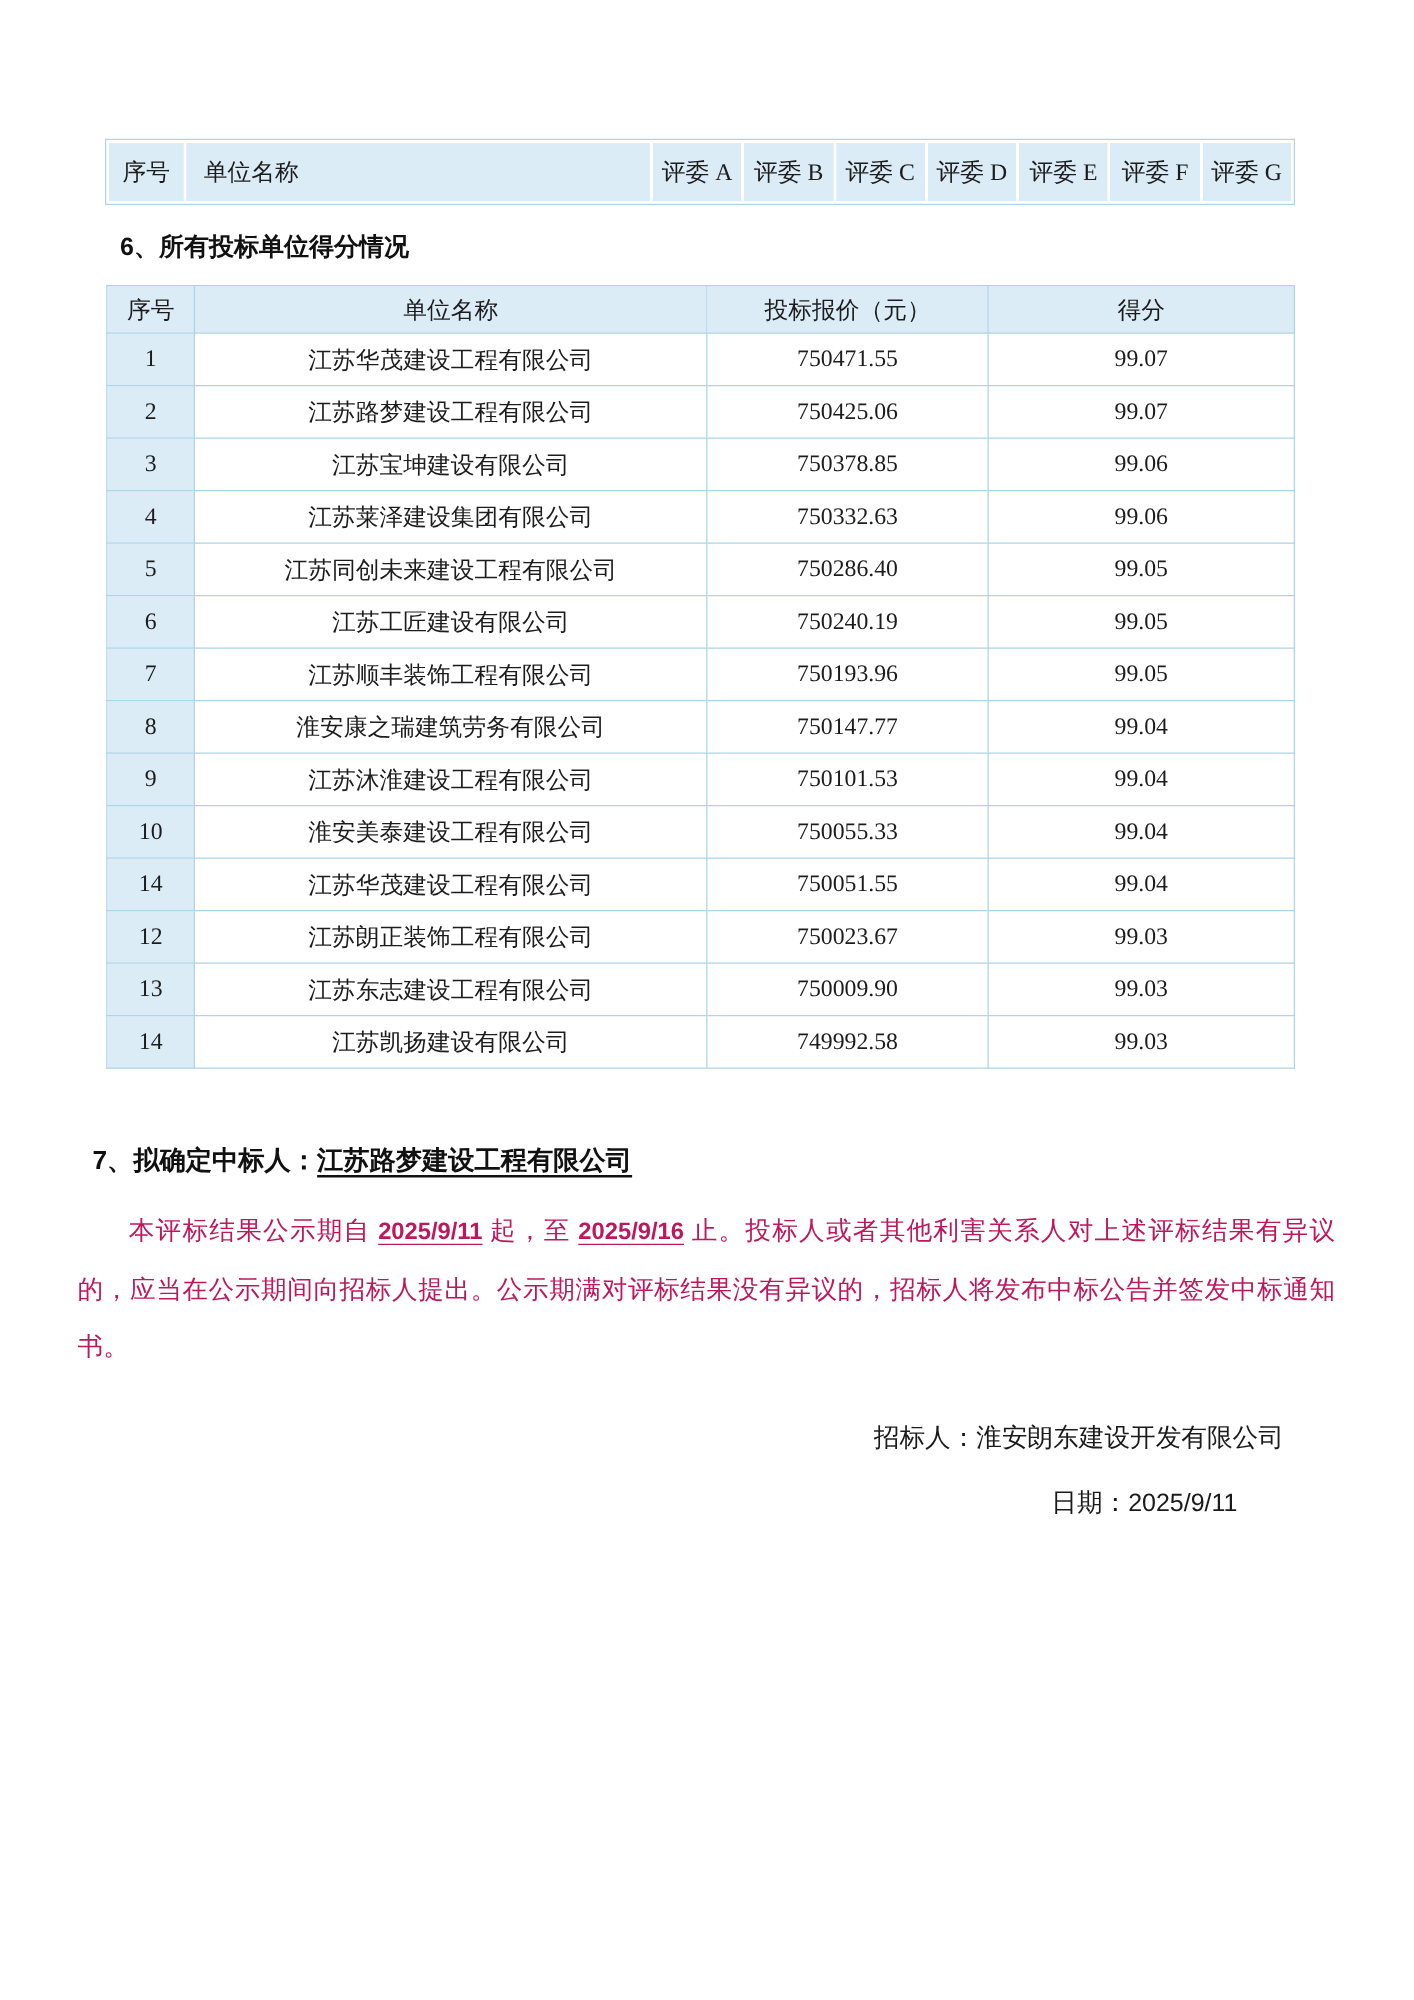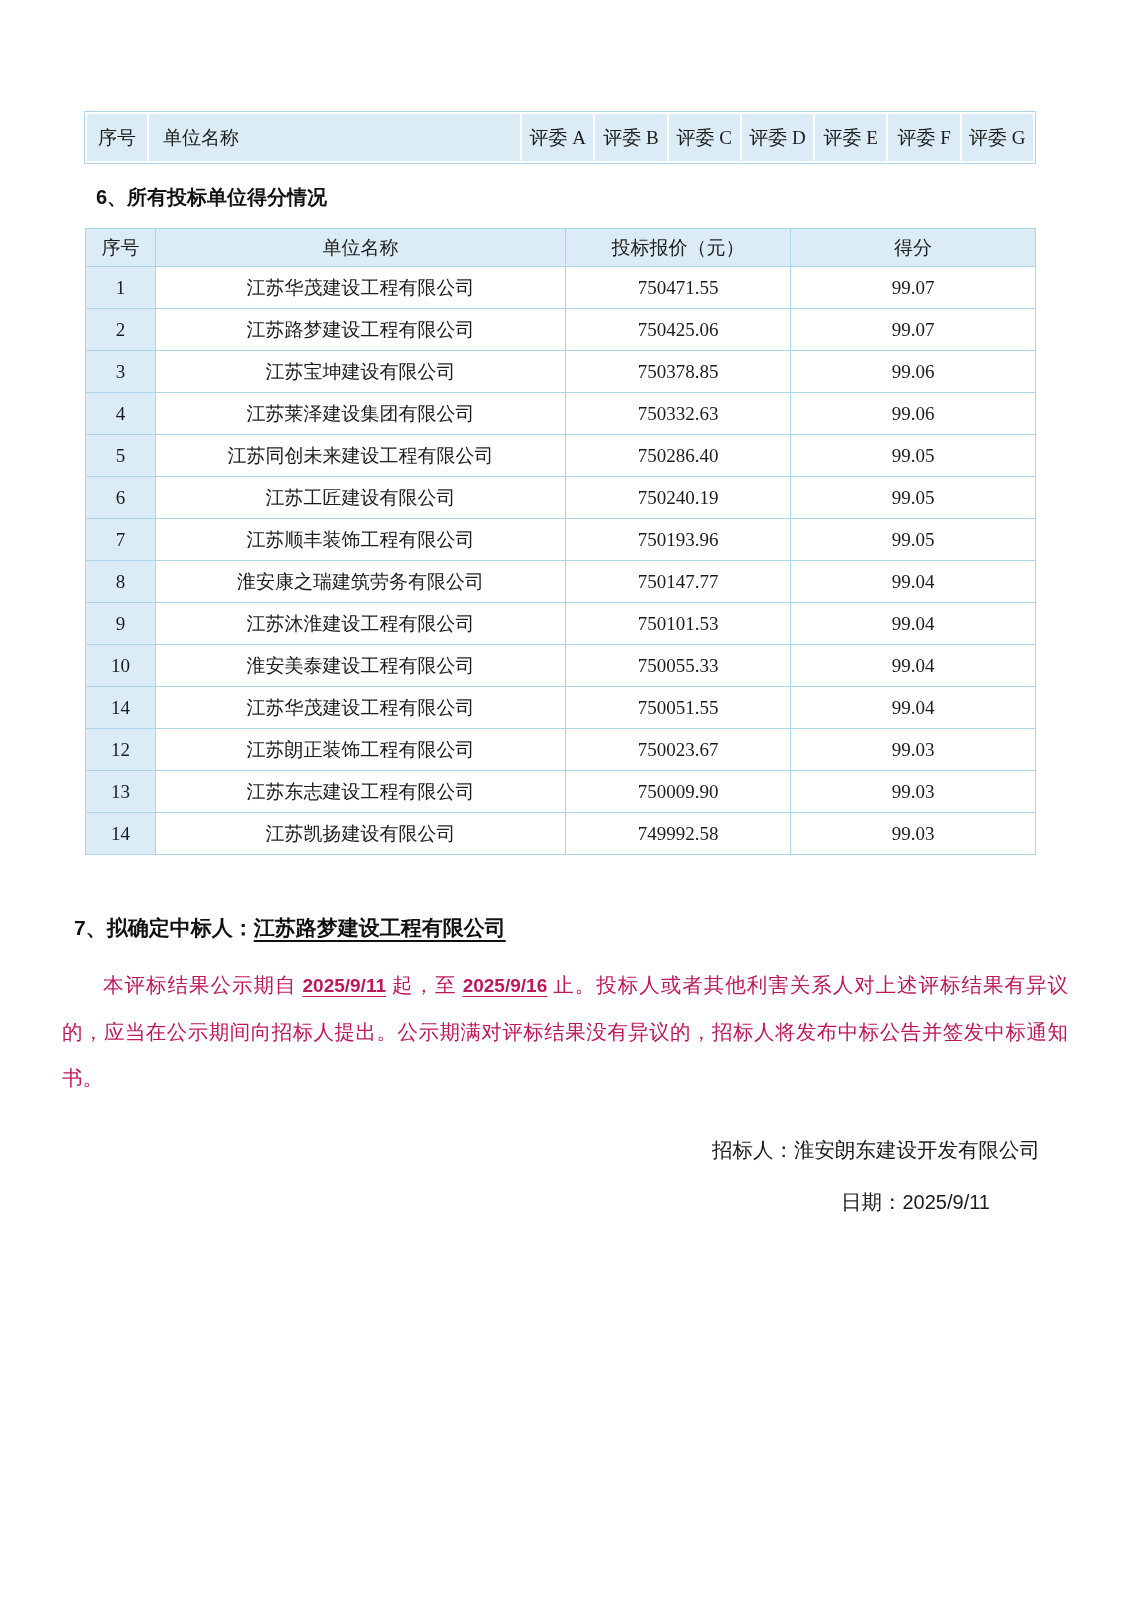--- a/index.html
+++ b/index.html
@@ -97,21 +97,21 @@
     white-space: nowrap;
   }
 
   
   .sig-line {
     position: absolute;
     font-size: 20.5px;
     color: #1a1a1a;
     white-space: nowrap;
   }
-  #sig-bidder { top: 1136px; right: 91px; font-family: Liberation Serif, serif; }
+  #sig-bidder { top: 1136px; right: 104px; font-family: Liberation Serif, serif; }
   #sig-date   { top: 1188px; right: 141px; }
   #sig-date .date-value {
     font-family: "Liberation Sans", "DejaVu Sans", sans-serif;
     font-size: 20px;
   }
 </style>
 </head>
 <body>
 
 <div class="page">

